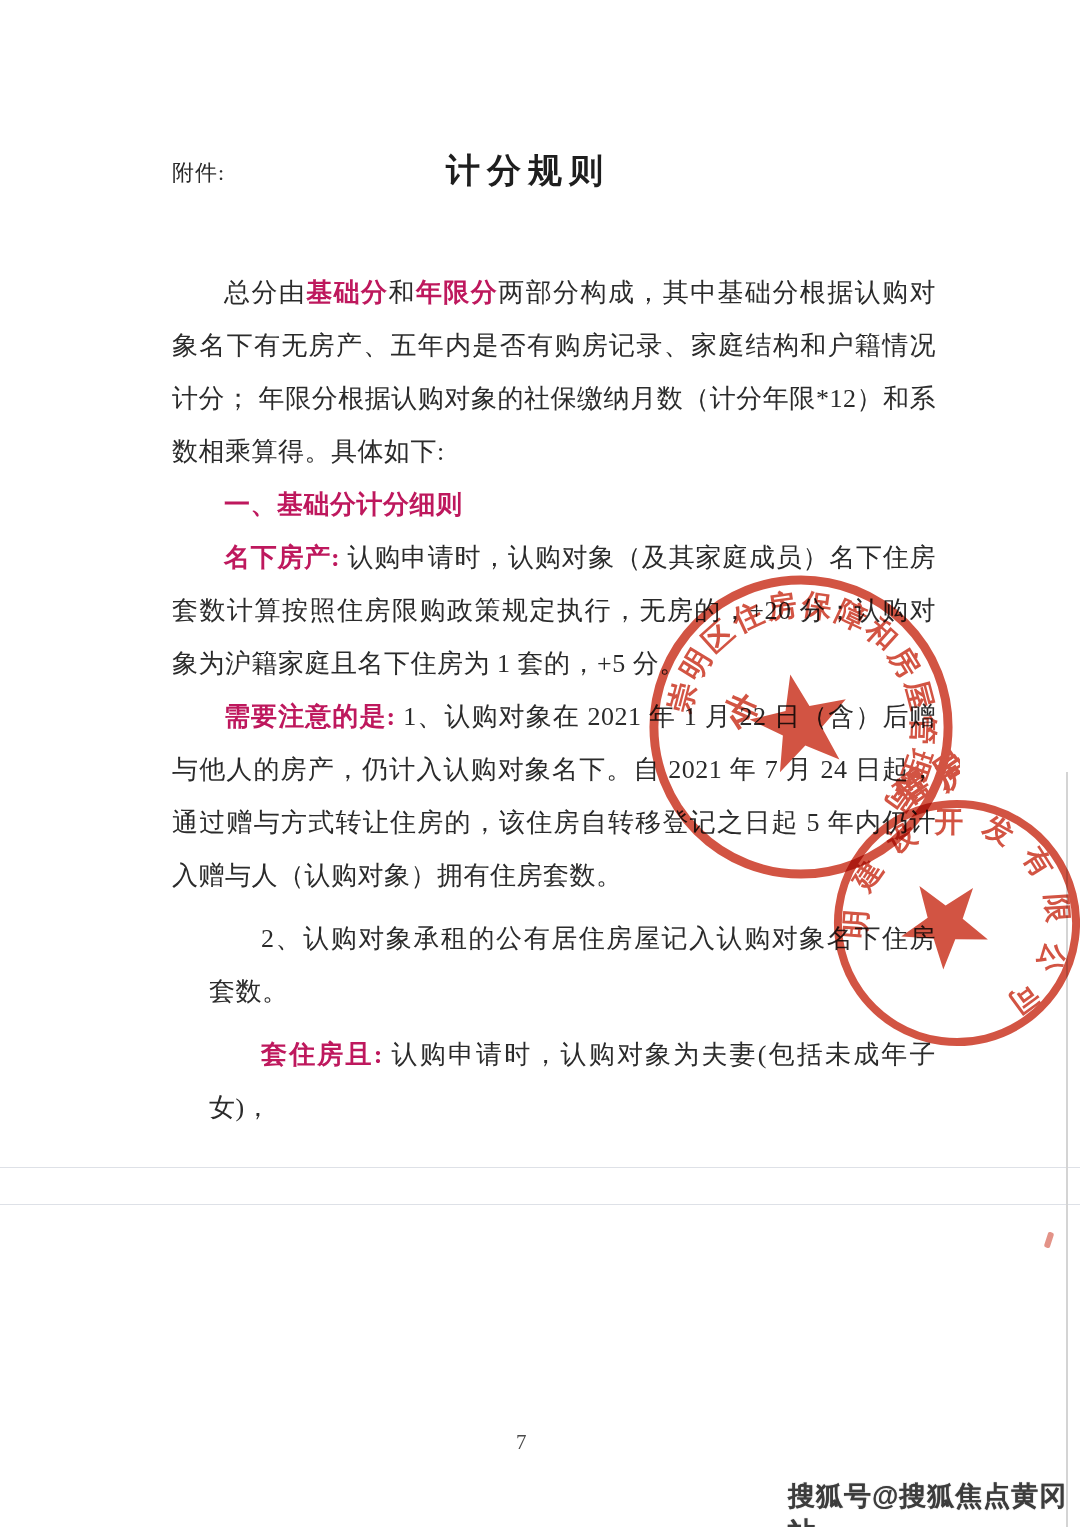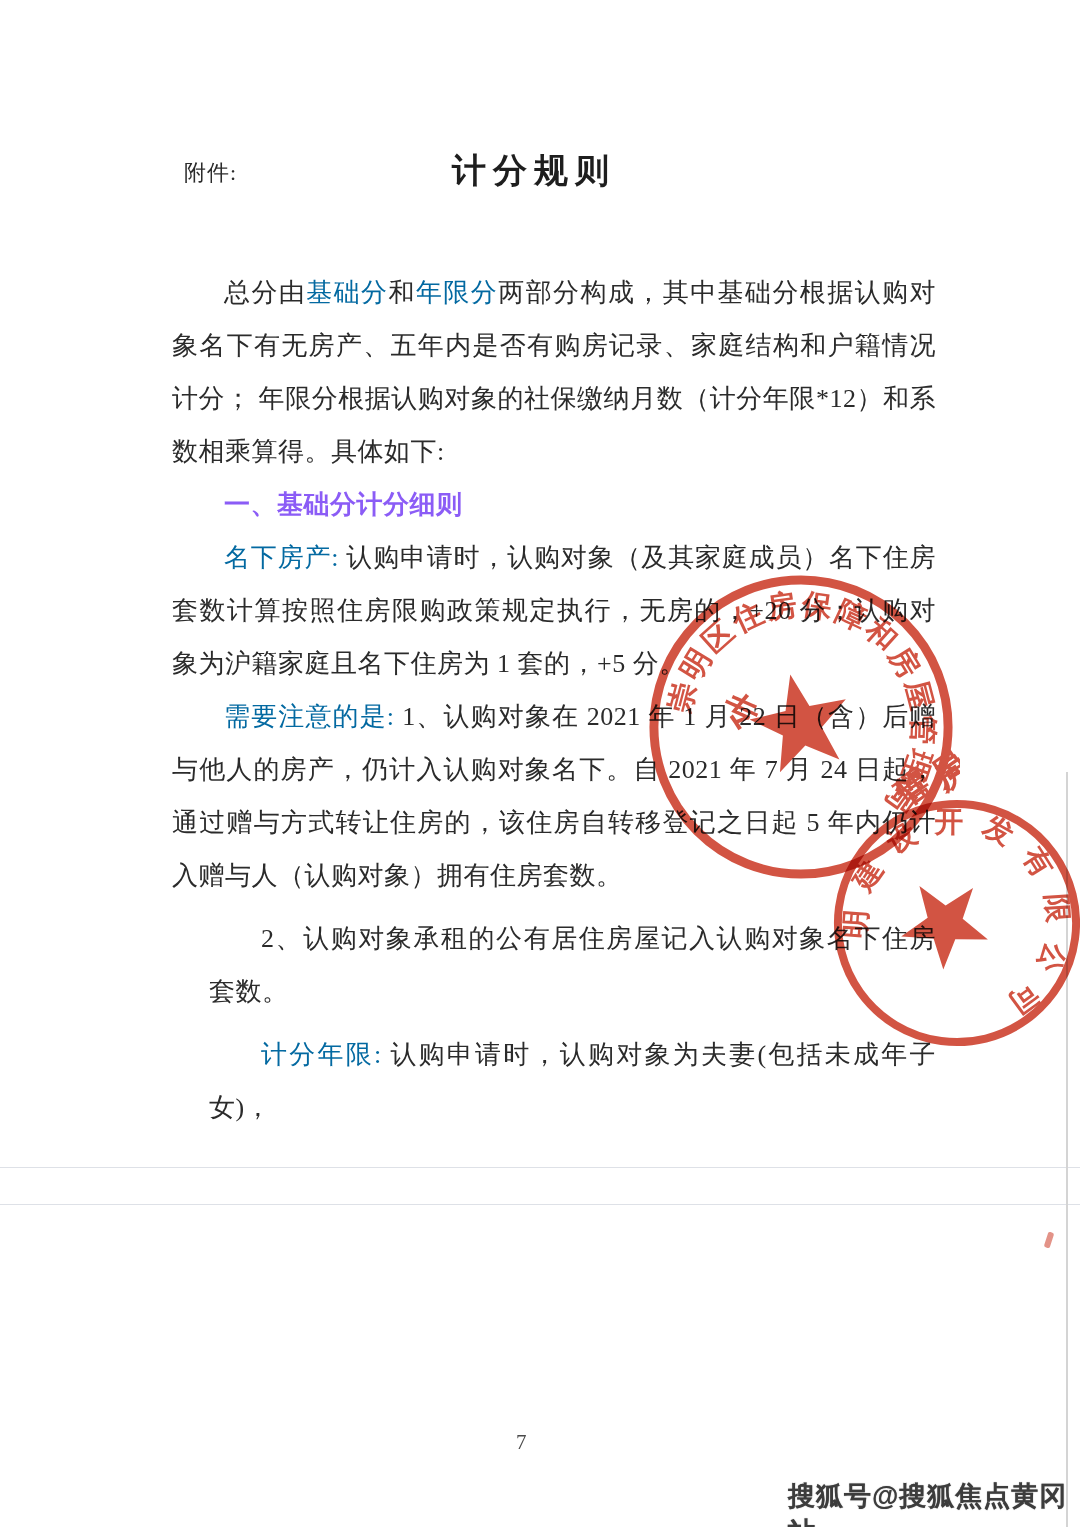--- a/index.html
+++ b/index.html
@@ -5,31 +5,31 @@
   html,body{margin:0;padding:0;background:#ffffff;}
   .page{
     position:relative;
     width:1080px;height:1527px;
     background:#ffffff;
     overflow:hidden;
     font-family:"Liberation Serif","DejaVu Serif",serif;
     color:#2b2b2b;
   }
   .text-col{position:absolute;left:172px;top:148px;width:764px;}
-  .header-row{position:relative;height:58px;margin-left:12px;}
+  .header-row{position:relative;height:58px;}
   .attachment{position:absolute;left:0;top:10px;font-size:22px;letter-spacing:1px;}
   .doc-title{
     text-align:center;font-size:34px;font-weight:700;letter-spacing:7px;
     transform:translateX(-26px);color:#1e1e1e;
   }
   .body-text{margin-top:60px;font-size:26px;line-height:53px;text-align:justify;letter-spacing:0.5px;}
   .body-text p{margin:0;text-indent:2em;}
   .body-text p.sp{margin-top:10px;margin-left:37px;}
-  .heading{font-weight:700;color:#8b5cf6;}
-  b{font-weight:400;color:#0369a1;}
+  .heading{font-weight:700;color:#be185d;}
+  b{font-weight:700;color:#be185d;}
   .stamp{position:absolute;color:#cc3a27;opacity:0.87;mix-blend-mode:multiply;}
   .stamp text{fill:currentColor;font-family:"Liberation Serif","DejaVu Serif",serif;font-weight:700;}
   .pagenum{position:absolute;left:516px;top:1430px;font-size:21px;color:#4a4a4a;}
   .watermark{
     position:absolute;left:788px;top:1478px;
     font-family:"Liberation Sans","DejaVu Sans",sans-serif;
     font-size:27px;font-weight:700;color:#3c3c3c;letter-spacing:1px;
     text-shadow:0 0 1px #777;
   }
   .scanline{position:absolute;left:0;width:100%;height:1px;background:#ccd1da;opacity:.65;}
@@ -55,21 +55,21 @@
       <p class="heading">一、基础分计分细则</p>
 
 
       <p><b>名下房产:</b><span> 认购申请时，认购对象（及其家庭成员）名下住房套数计算按照住房限购政策规定执行，无房的，+20 分；认购对象为沪籍家庭且名下住房为 1 套的，+5 分。</span></p>
 
       <p><b>需要注意的是:</b><span> 1、认购对象在 2021 年 1 月 22 日（含）后赠与他人的房产，仍计入认购对象名下。自 2021 年 7 月 24 日起，通过赠与方式转让住房的，该住房自转移登记之日起 5 年内仍计入赠与人（认购对象）拥有住房套数。</span></p>
 
       <p class="sp"><span>2、认购对象承租的公有居住房屋记入认购对象名下住房套数。</span></p>
 
 
-      <p class="sp"><b>计分年限:</b><span> 认购申请时，认购对象为夫妻(包括未成年子女)，</span></p>
+      <p class="sp"><b>套住房且:</b><span> 认购申请时，认购对象为夫妻(包括未成年子女)，</span></p>
     </div>
   </div>
 
   <div class="scanline l1"></div>
   <div class="scanline l2"></div>
   <div class="edge-line"></div>
   <div class="red-tick"></div>
 
   <svg class="stamp" style="left:642px;top:568px;width:318px;height:318px;" viewBox="0 0 320 320">
     <defs>

